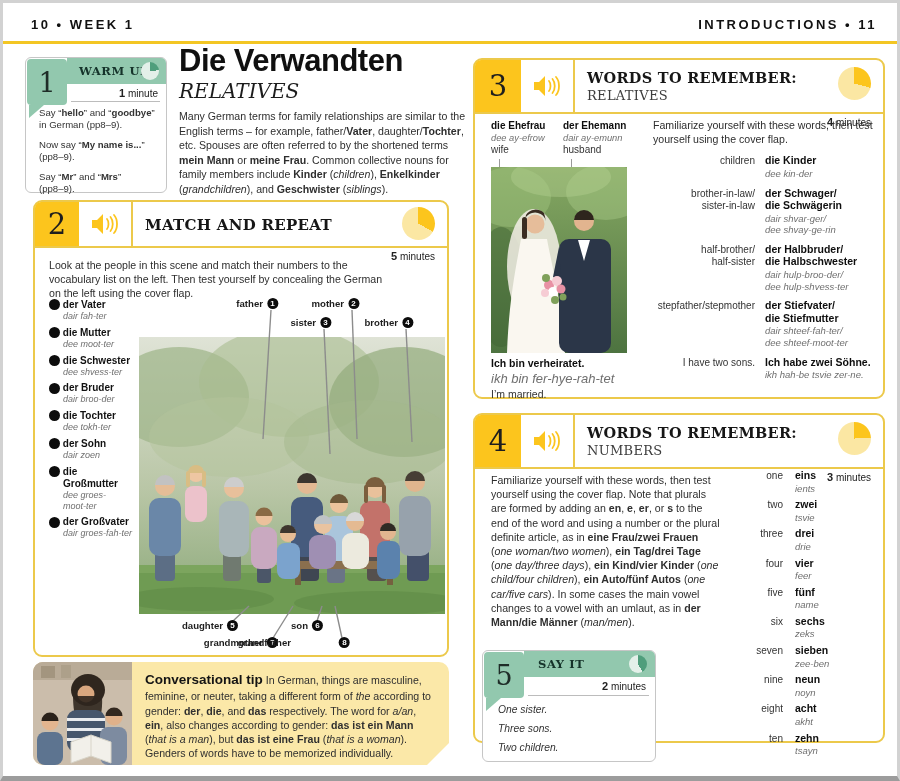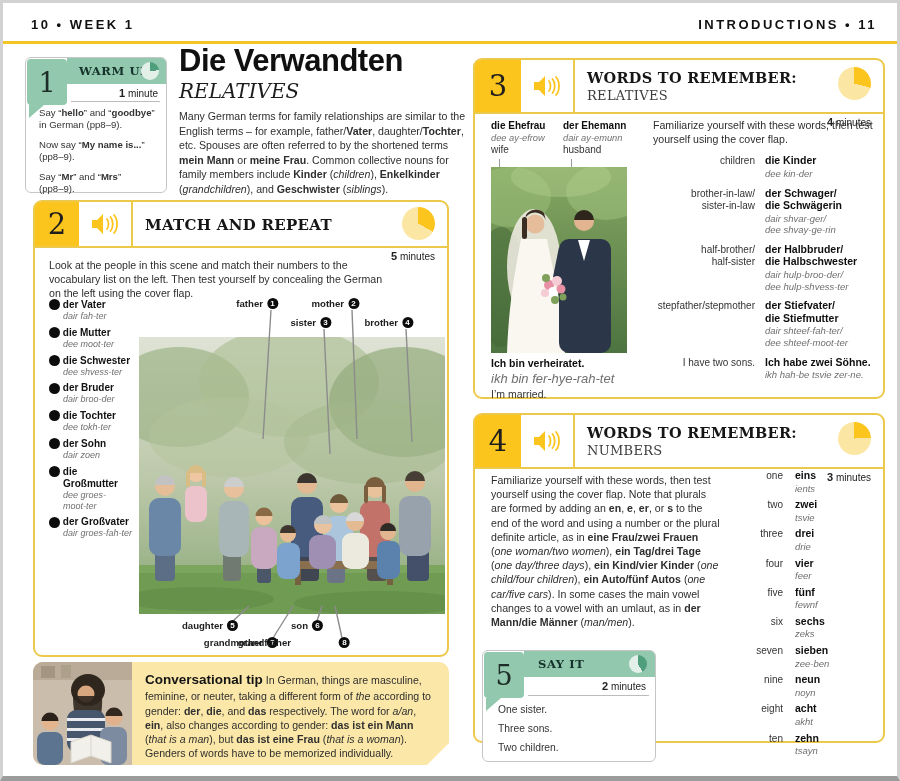--- a/index.html
+++ b/index.html
@@ -449,21 +449,21 @@
       <div class="nrow">
           <div class="nen">three</div>
           <div class="wde"><span>drei</span><div class="wph">drie</div></div>
         </div>
       <div class="nrow">
           <div class="nen">four</div>
           <div class="wde"><span>vier</span><div class="wph">feer</div></div>
         </div>
       <div class="nrow">
           <div class="nen">five</div>
-          <div class="wde"><span>fünf</span><div class="wph">fewnf</div></div>
+          <div class="wde"><span>fünf</span><div class="wph">name</div></div>
         </div>
       <div class="nrow">
           <div class="nen">six</div>
           <div class="wde"><span>sechs</span><div class="wph">zeks</div></div>
         </div>
       <div class="nrow">
           <div class="nen">seven</div>
           <div class="wde"><span>sieben</span><div class="wph">zee-ben</div></div>
         </div>
       <div class="nrow">
@@ -485,20 +485,20 @@
     <div class="abs bubble" style="left:1px;top:1px;width:40px;height:46px;">
       <span>5</span>
     </div>
     <div class="abs bubble-tail" style="left:3px;top:47px;"></div>
     <div class="abs teal-band" style="left:41px;right:0;top:0;height:26px;padding-left:14px;border-radius:0 5px 0 0;">
       <span>SAY IT</span>
       <span class="pie" style="position:absolute;right:8px;top:4px;width:18px;height:18px;background:conic-gradient(#4f9e7c 0 150deg,#e3f0e9 150deg 360deg);"></span>
     </div>
     <div class="abs minute-line" style="right:9px;top:29px;"><b>2</b><span> minutes</span></div>
     <div class="abs gray-underline" style="left:45px;right:6px;top:44px;"></div>
-    <div class="abs" style="left:15px;right:8px;top:53px;">
+    <div class="abs" style="left:15px;right:8px;top:53px;font-style:italic;">
       <div class="say-item">One sister.</div>
       <div class="say-item">Three sons.</div>
       <div class="say-item">Two children.</div>
     </div>
   </div>
 
 </div>
 
 </body></html>

